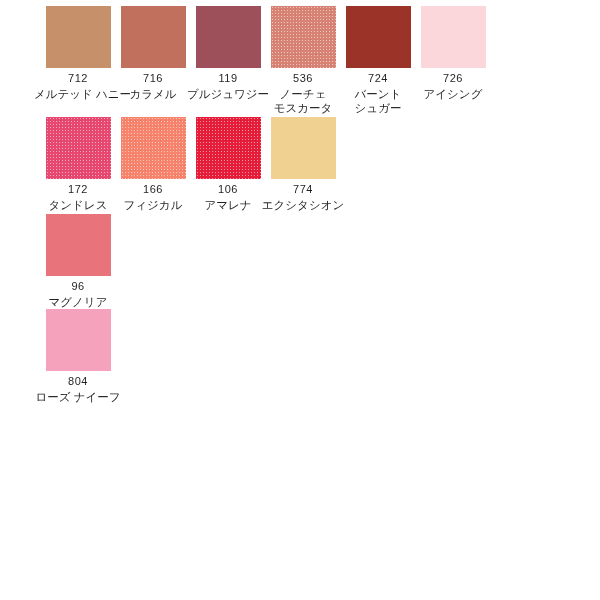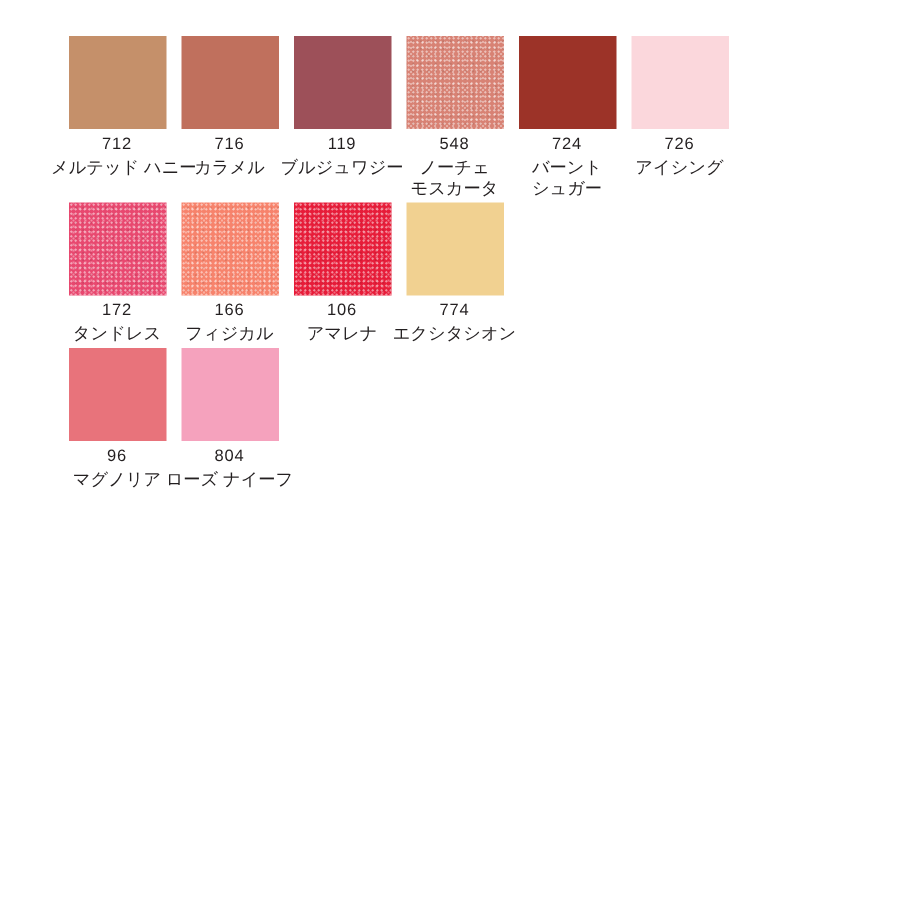--- a/index.html
+++ b/index.html
@@ -13,35 +13,35 @@
     height: 600px;
     overflow: hidden;
     font-family: "Liberation Sans", "DejaVu Sans", sans-serif;
     color: #231f20;
     -webkit-font-smoothing: antialiased;
   }
 
   #swatch-grid {
     position: relative;
     width: 600px;
-    padding-top: 24px;
+    padding-top: 6px;
     box-sizing: border-box;
   }
 
   .swatch-row {
     display: flex;
     flex-direction: row;
     align-items: flex-start;
     justify-content: flex-start;
     padding-left: 41px;
     box-sizing: border-box;
   }
   .swatch-row.row-1 { margin-bottom: 0px; }
   .swatch-row.row-2 { margin-top: 2px; }
-  .swatch-row.row-3 { margin-top: 2px; }
+  .swatch-row.row-3 { margin-top: 2px; flex-direction: column; }
 
   .swatch-cell {
     width: 74px;
     margin-right: 1px;
     display: flex;
     flex-direction: column;
     align-items: center;
     box-sizing: border-box;
   }
 
@@ -108,21 +108,21 @@
       </div>
       <div class="swatch-cell">
         <div class="swatch-chip" style="background-color: rgb(157, 80, 89);"></div>
         <div class="swatch-code">119</div>
         <div class="swatch-name">
           <span class="nm-line">ブルジュワジー</span>
         </div>
       </div>
       <div class="swatch-cell">
         <div class="swatch-chip texture" style="background-color: rgb(216, 130, 116);"></div>
-        <div class="swatch-code">548</div>
+        <div class="swatch-code">536</div>
         <div class="swatch-name">
           <span class="nm-line">ノーチェ</span>
           <span class="nm-line">モスカータ</span>
         </div>
       </div>
       <div class="swatch-cell">
         <div class="swatch-chip" style="background-color: rgb(156, 51, 40);"></div>
         <div class="swatch-code">724</div>
         <div class="swatch-name">
           <span class="nm-line">バーント</span>

